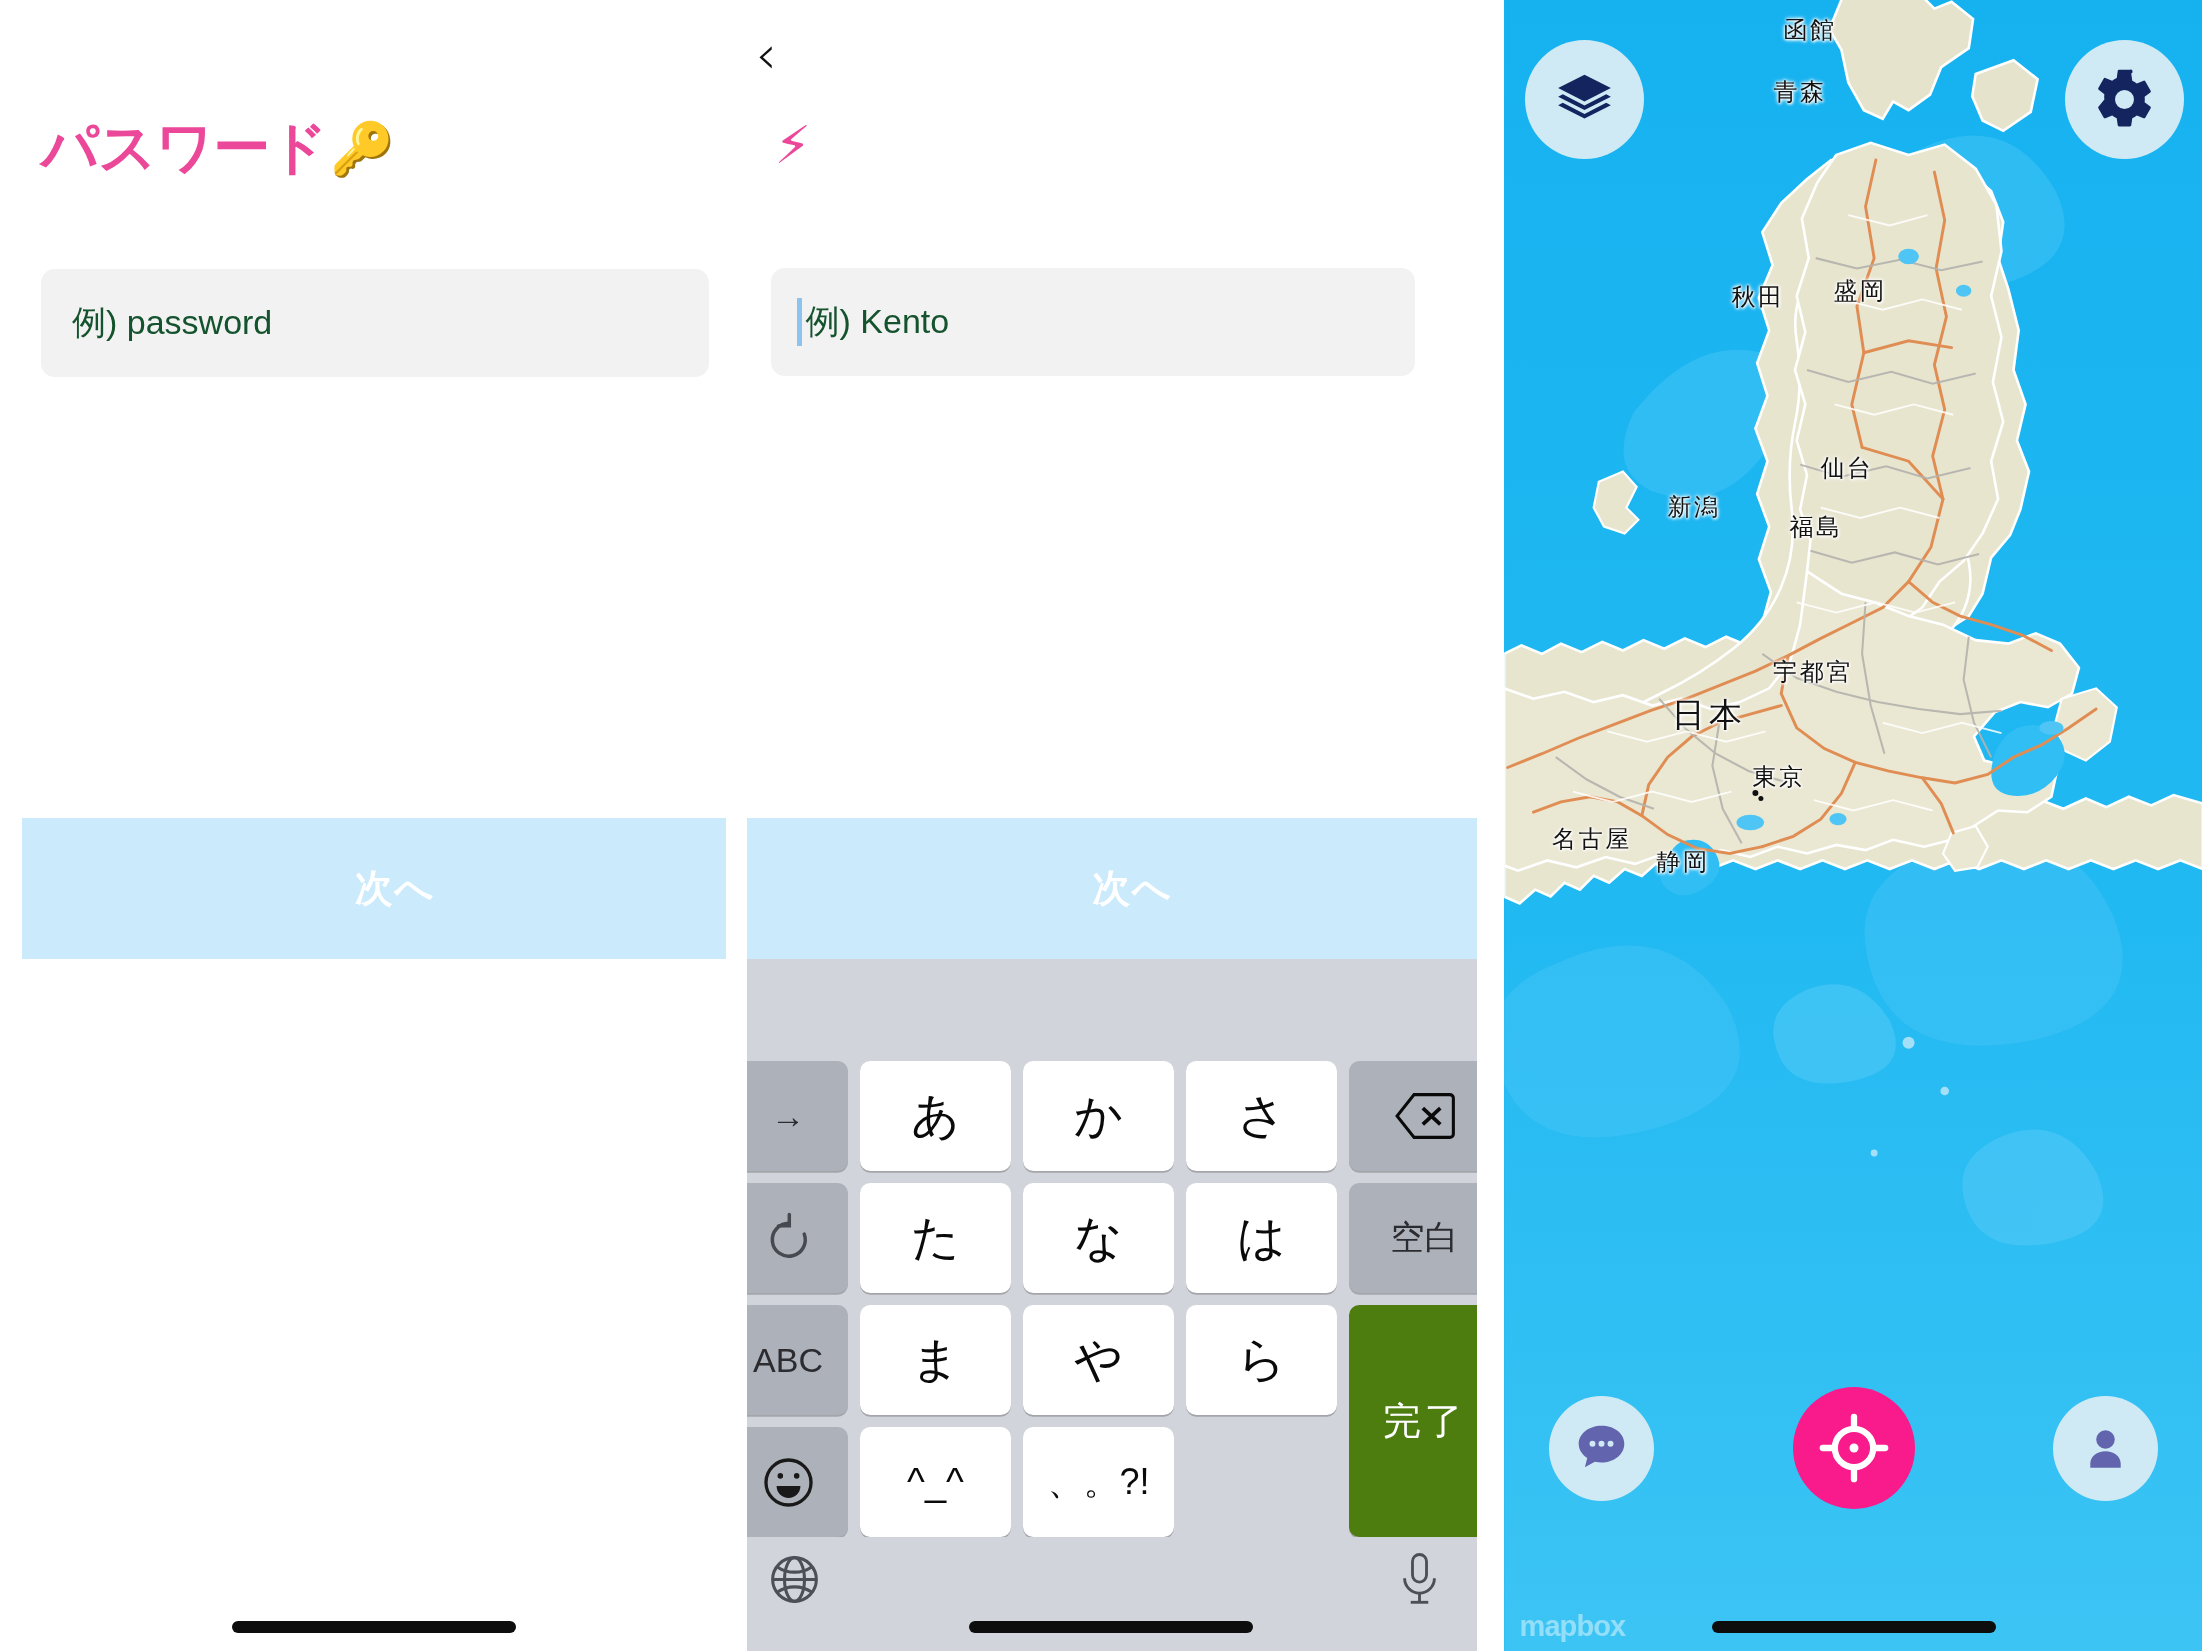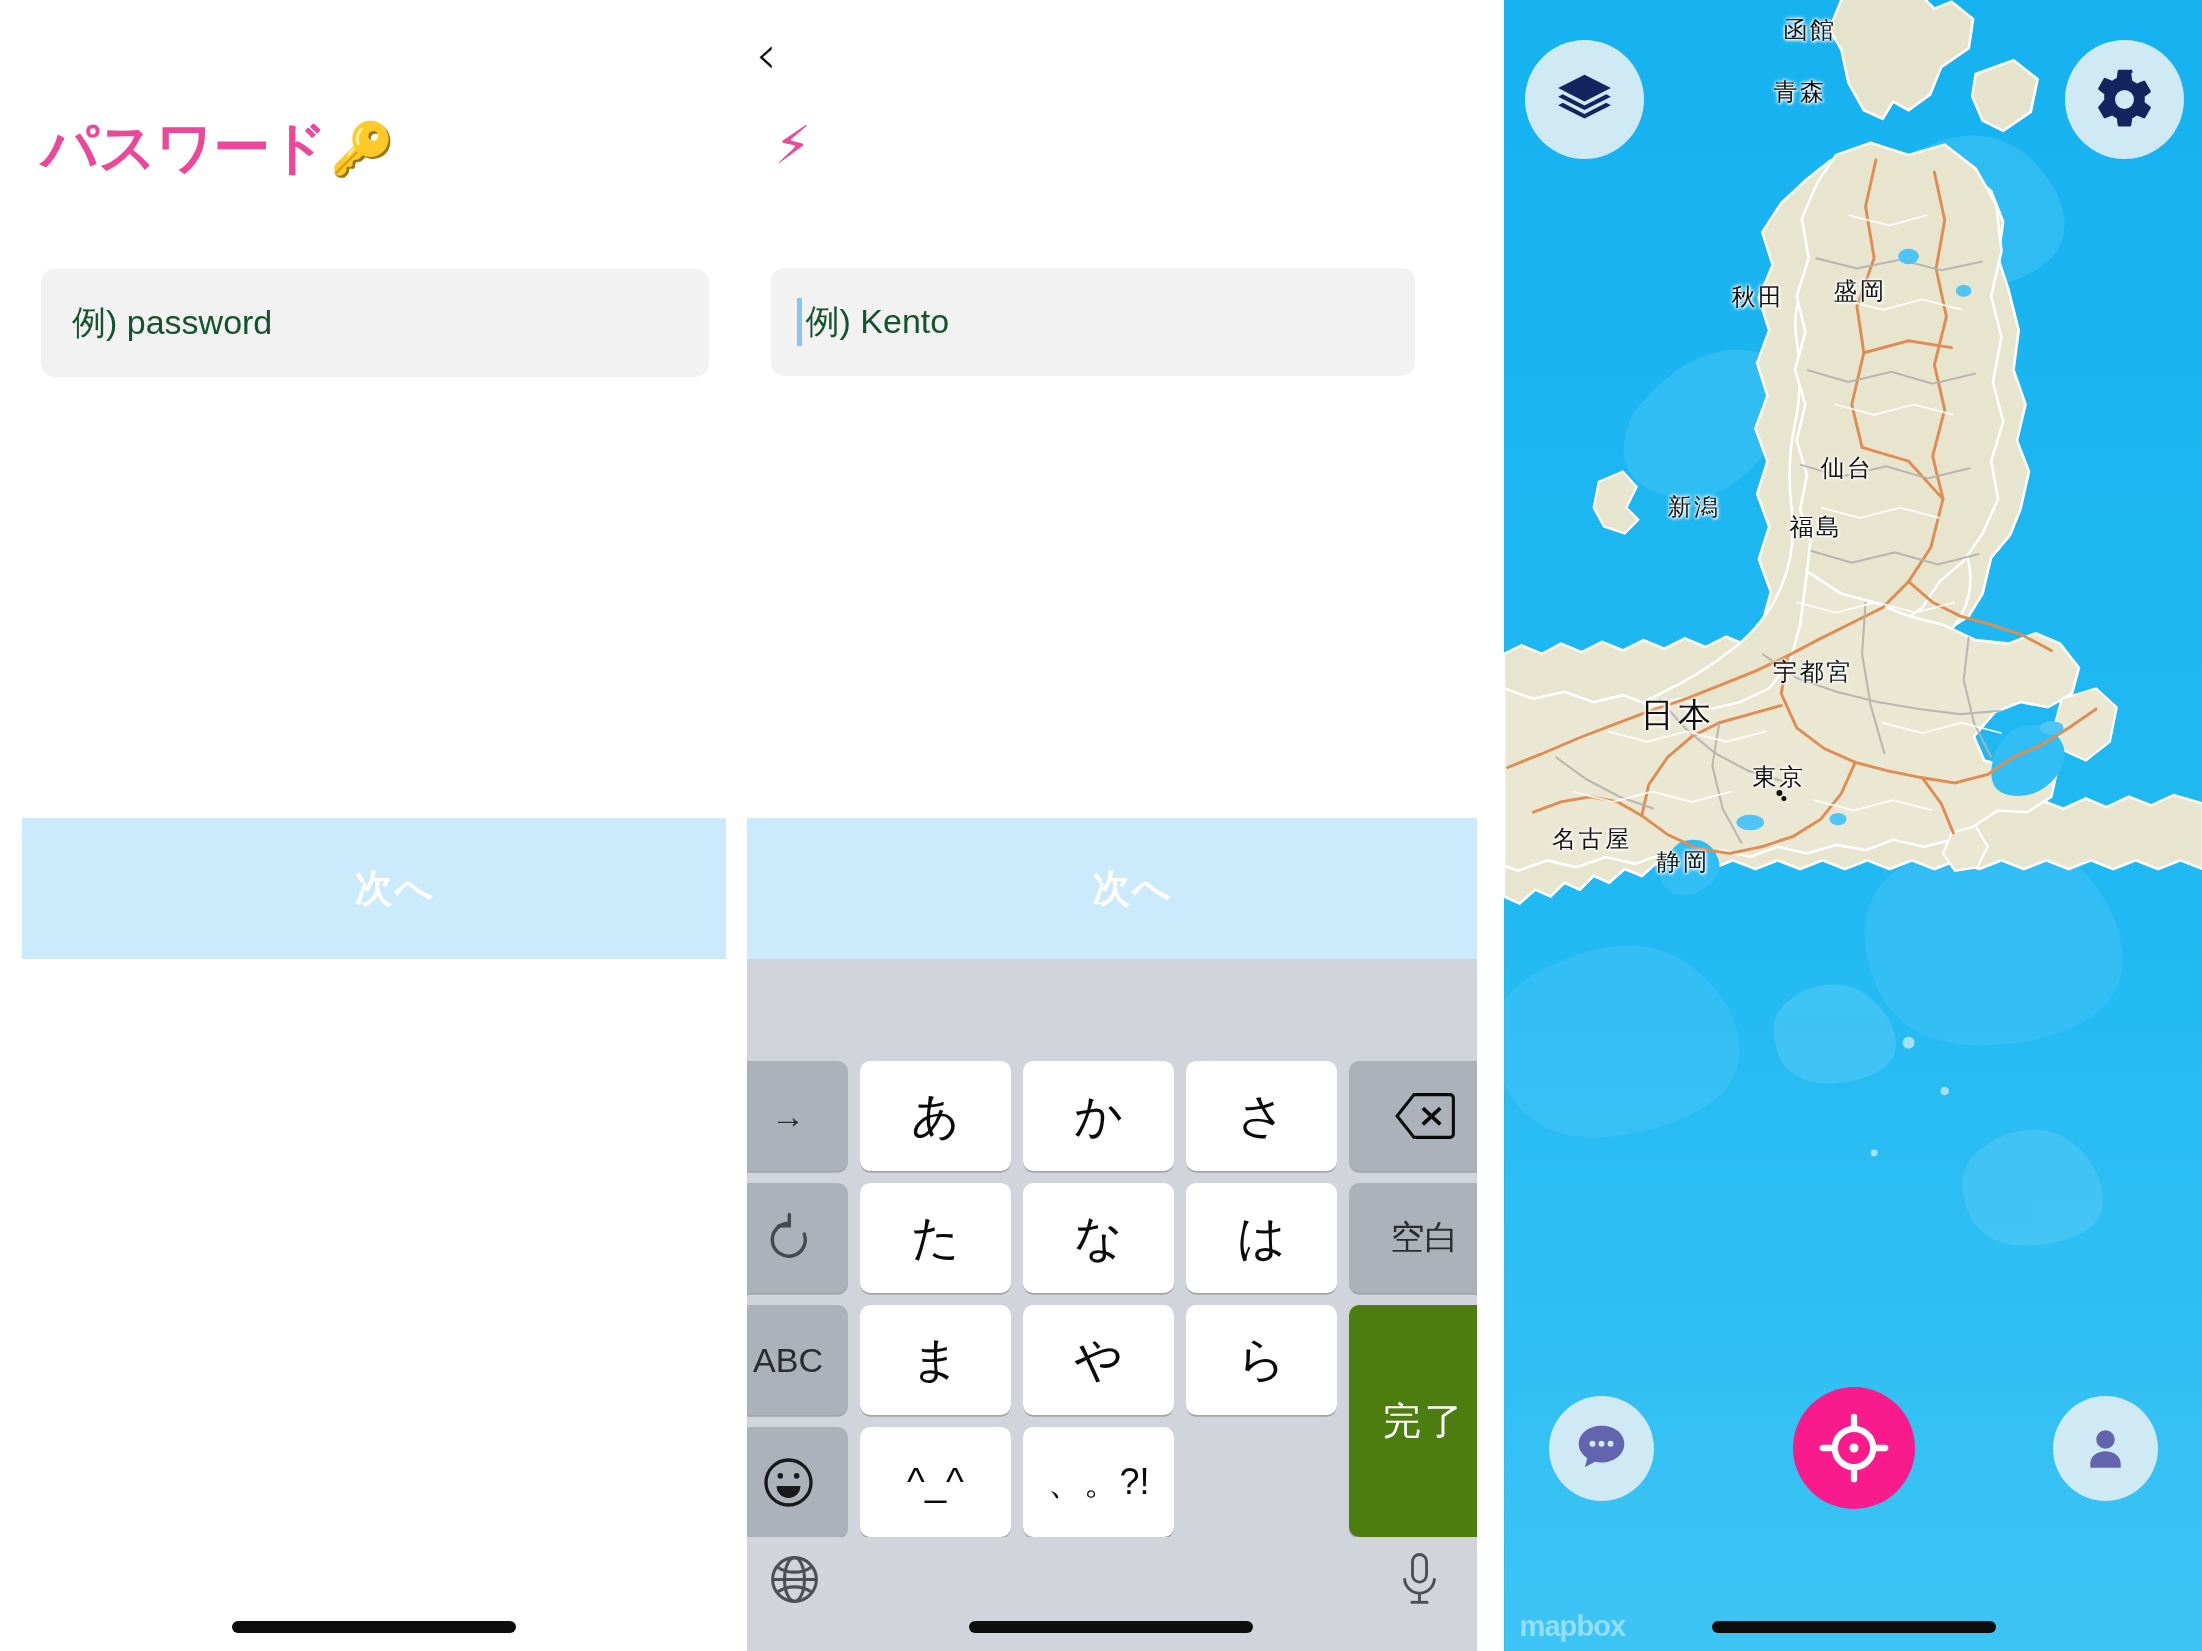--- a/index.html
+++ b/index.html
@@ -117,21 +117,20 @@
     display: flex; align-items: center; justify-content: center;
   }
   .round-btn.light { background: #cfeaf5; }
   .round-btn.pink  { background: #f91a8c; }
 
   .map-label {
     position: absolute;
     font-size: 0px;
     color: #1b1b1b;
     white-space: nowrap;
-    text-align: center;
     transform: translateX(-50%);
     padding-left: 44px;
   }
   .map-label .lbl {
     display: block;
     font-size: 24px;
     letter-spacing: 2.6px;
     color: #121212;
     text-shadow: 0 0 3.4px #fff, 0 0 3.4px #fff, 0 0 5.2px #fff, 0.9px 0.9px 2.6px #fff;
     font-family: "DejaVu Sans", sans-serif;
@@ -453,21 +452,21 @@
 
       <div id="map-labels">
           <div class="map-label" style="left: 284px; top: 13.8px;"><span class="lbl">函館</span><span class="dot"></span></div>
           <div class="map-label" style="left: 274px; top: 76px;"><span class="lbl">青森</span><span class="dot"></span></div>
           <div class="map-label" style="left: 232px; top: 281px;"><span class="lbl">秋田</span><span class="dot"></span></div>
           <div class="map-label" style="left: 334px; top: 275px;"><span class="lbl">盛岡</span><span class="dot"></span></div>
           <div class="map-label" style="left: 321px; top: 452px;"><span class="lbl">仙台</span><span class="dot"></span></div>
           <div class="map-label" style="left: 168px; top: 491px;"><span class="lbl">新潟</span><span class="dot"></span></div>
           <div class="map-label" style="left: 290px; top: 511px;"><span class="lbl">福島</span><span class="dot"></span></div>
           <div class="map-label" style="left: 287px; top: 656px;"><span class="lbl">宇都宮</span><span class="dot"></span></div>
-          <div class="map-label country" style="left: 152px; top: 693px;">
+          <div class="map-label country" style="left: 183px; top: 693px;">
             <span class="lbl">日本</span>
           </div>
           <div class="map-label" style="left: 253px; top: 761px;"><span class="lbl">東京</span><span class="capdot"></span></div>
           <div class="map-label" style="left: 66px; top: 823px;"><span class="lbl">名古屋</span><span class="dot"></span></div>
           <div class="map-label" style="left: 157px; top: 846px;"><span class="lbl">静岡</span><span class="dot"></span></div>
         </div>
 
       <div class="mapbox-wm">mapbox</div>
     </div>
 

